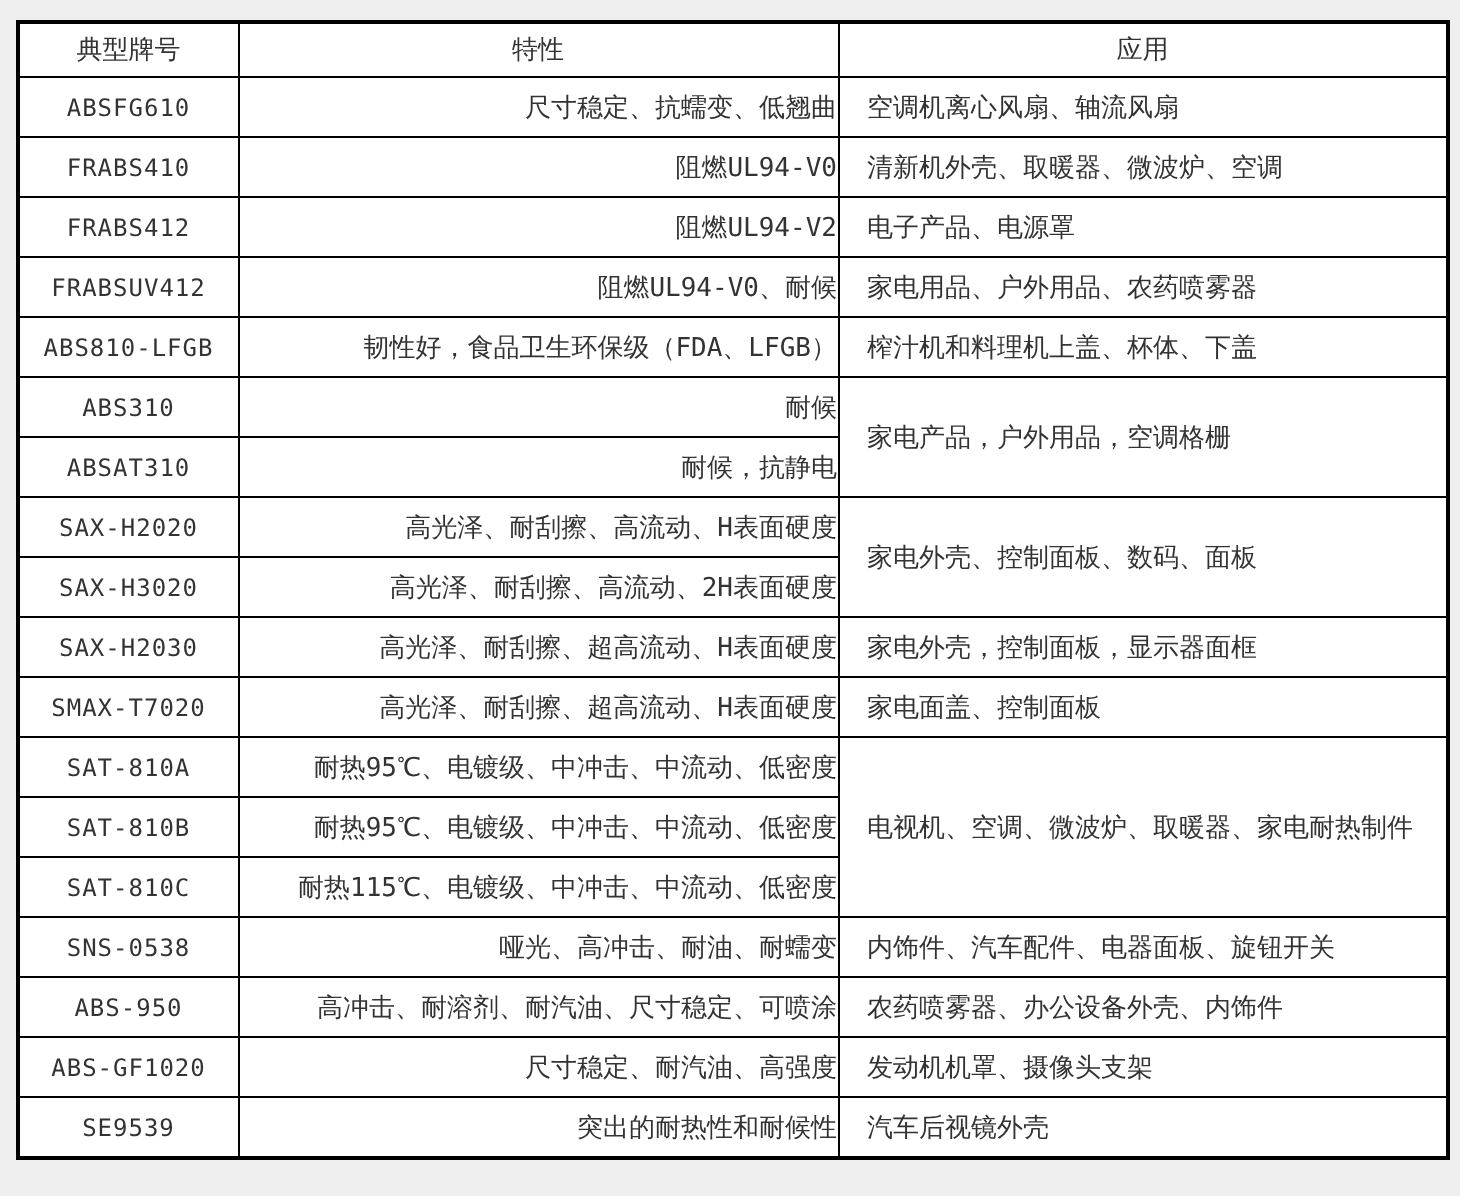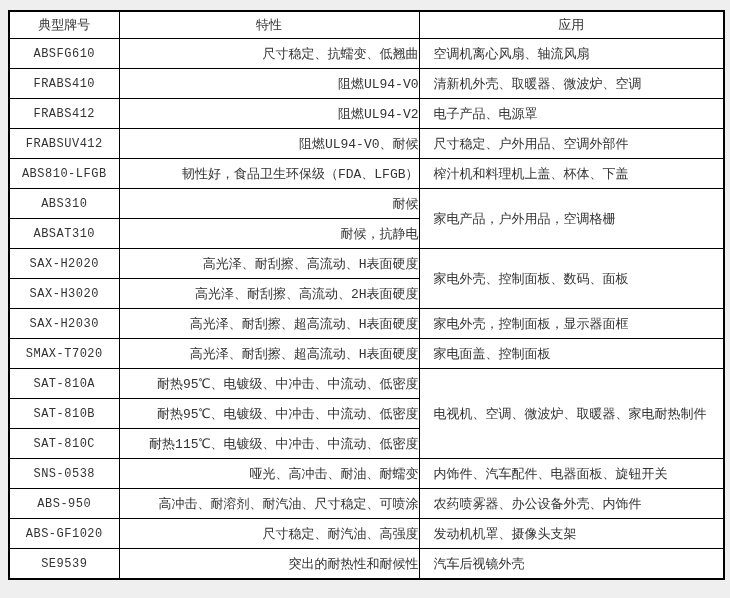--- a/index.html
+++ b/index.html
@@ -33,21 +33,21 @@
     border: 1px solid #000000;
     color: #333333;
     font-size: 13px;
     font-weight: normal;
     vertical-align: middle;
     padding: 0;
     overflow: hidden;
     white-space: nowrap;
   }
   th { height: 26px; text-align: center; }
-  td { height: 29px; font-family: Liberation Mono, monospace; }
+  td { height: 29px; }
   td.grade {
     text-align: center;
     font-size: 12px;
     letter-spacing: 0.5px;
   }
   td.feat { text-align: right; padding-left: 23px; }
   td.app  { text-align: left; padding-left: 14px; }
 </style>
 </head>
 <body>
@@ -78,21 +78,21 @@
         <td class="app">清新机外壳、取暖器、微波炉、空调</td>
       </tr>
       <tr>
         <td class="grade">FRABS412</td>
         <td class="feat">阻燃UL94-V2</td>
         <td class="app">电子产品、电源罩</td>
       </tr>
       <tr>
         <td class="grade">FRABSUV412</td>
         <td class="feat">阻燃UL94-V0、耐候</td>
-        <td class="app">尺寸稳定、户外用品、空调外部件</td>
+        <td class="app">家电用品、户外用品、农药喷雾器</td>
       </tr>
       <tr>
         <td class="grade">ABS810-LFGB</td>
         <td class="feat">韧性好，食品卫生环保级（FDA、LFGB）</td>
         <td class="app">榨汁机和料理机上盖、杯体、下盖</td>
       </tr>
       <tr>
         <td class="grade">ABS310</td>
         <td class="feat">耐候</td>
         <td class="app" rowspan="2">家电产品，户外用品，空调格栅</td>

